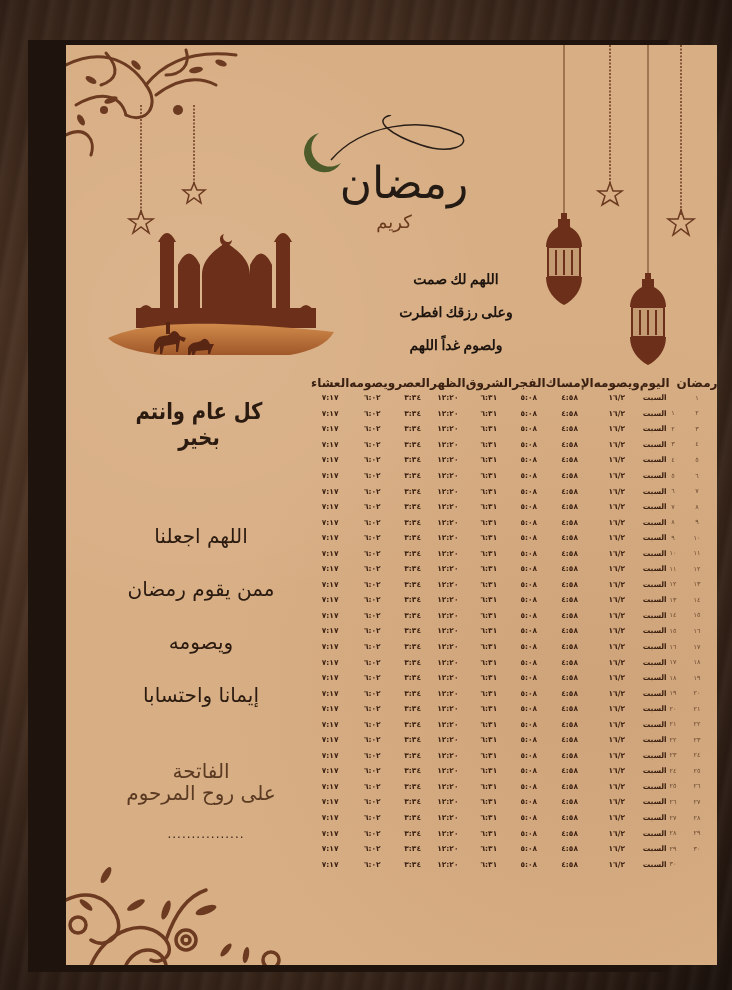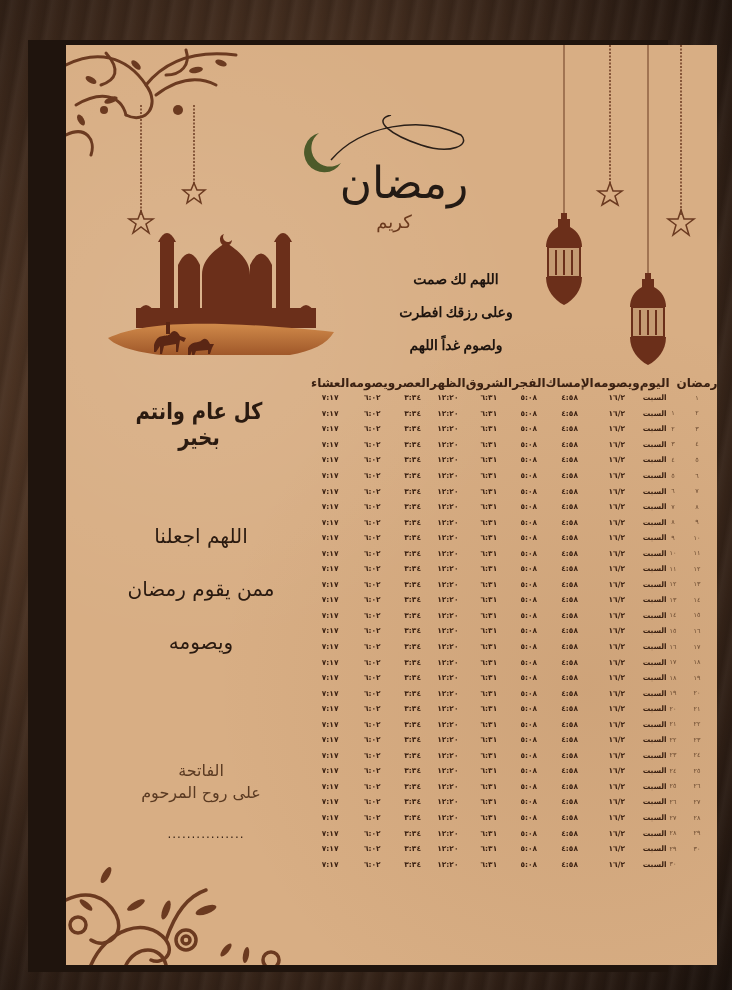--- a/index.html
+++ b/index.html
@@ -45,21 +45,21 @@
     position: absolute; left: 38px; top: 353px; width: 190px; text-align: center; direction: rtl;
     font-family: "DejaVu Sans", sans-serif; font-weight: bold; font-size: 23px; color: #2a1a10;
     transform: scaleX(0.85);
   }
   .dua-left {
     position: absolute; left: 50px; top: 465px; width: 170px; text-align: center; direction: rtl;
     font-family: "DejaVu Sans", sans-serif; font-size: 20px; color: #2a1a10; line-height: 53px;
   }
   .fatiha {
     position: absolute; left: 50px; top: 715px; width: 170px; text-align: center; direction: rtl;
-    font-family: "DejaVu Sans", sans-serif; font-size: 16px; color: #5a3a22; line-height: 22px;
+    font-family: "DejaVu Sans", sans-serif; font-size: 20px; color: #5a3a22; line-height: 22px;
   }
   .dots {
     position: absolute; left: 95px; top: 782px; width: 90px; text-align: center;
     font-size: 12px; color: #3a2416; letter-spacing: 1px;
   }
   table.schedule {
     position: absolute; left: 245px; top: 330px; width: 402px;
     border-collapse: collapse; direction: rtl;
     font-family: "DejaVu Sans", sans-serif;
   }
@@ -184,20 +184,21 @@
       <rect x="60" y="102" width="4" height="12"></rect>
       <path d="M82 128 C86 120, 92 124, 96 120 C100 117, 102 120, 104 124 L108 124 L106 128 L104 134 L102 134 L102 130 L90 131 L88 136 L86 136 L86 131 L84 136 L82 136 Z"></path>
     </g>
   </svg>
 
   <div class="greeting">كل عام وانتم بخير</div>
   <div class="dua-left">
     <div>اللهم اجعلنا</div>
     <div>ممن يقوم رمضان</div>
     <div>ويصومه</div>
+    <div>إيمانا واحتسابا</div>
   </div>
   <div class="fatiha">
     <div>الفاتحة</div>
     <div>على روح المرحوم</div>
   </div>
   <div class="dots">................</div>
 
   <table class="schedule">
     <colgroup>
       <col class="c-ram">

